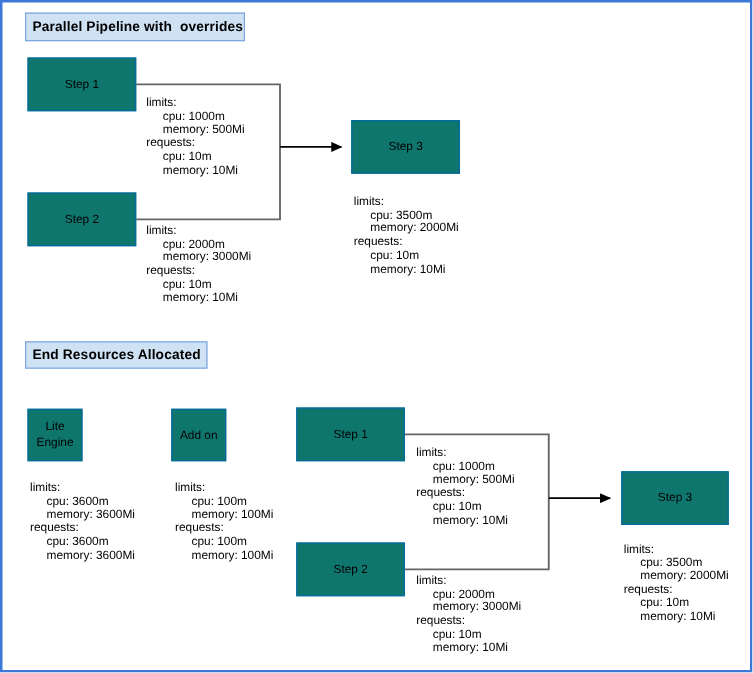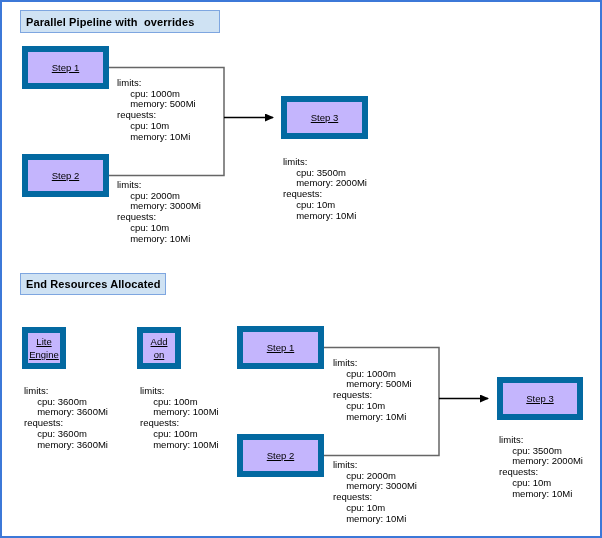--- a/index.html
+++ b/index.html
@@ -22,46 +22,45 @@
     font-size: 11px;
     font-weight: bold;
     display: flex;
     align-items: center;
     padding: 0 5px;
     white-space: pre;
     letter-spacing: 0.1px;
   }
   .node {
     position: absolute;
-    background: #c4b5fd;
-    border: 6px solid #0369a1;
+    background: #0f766e;
+    border: 1px solid #0369a1;
     box-sizing: border-box;
     display: flex;
     align-items: center;
     justify-content: center;
     text-align: center;
     font-size: 9.5px;
     line-height: 13px;
     padding: 2px;
-    text-decoration: underline;
   }
   .res {
     position: absolute;
     font-size: 9.5px;
     line-height: 10.7px;
     white-space: pre;
   }
   .connectors {
     position: absolute;
     left: 0; top: 0;
     width: 602px; height: 538px;
     pointer-events: none;
   }
   
-  .hdr-top    { left: 18px;  top: 8px;   width: 200px; height: 23px; }
+  .hdr-top    { left: 18px;  top: 8px;   width: 176px; height: 23px; }
   .hdr-bottom { left: 18px;  top: 271px; width: 146px; height: 22px; text-align: right; }
   
   .n-top-step1 { left: 20px;  top: 44px;  width: 87px; height: 43px; }
   .n-top-step2 { left: 20px;  top: 152px; width: 87px; height: 43px; }
   .n-top-step3 { left: 279px; top: 94px;  width: 87px; height: 43px; }
   
   .n-lite      { left: 20px;  top: 325px; width: 44px; height: 42px; }
   .n-addon     { left: 135px; top: 325px; width: 44px; height: 42px; }
   .n-bot-step1 { left: 235px; top: 324px; width: 87px; height: 43px; }
   .n-bot-step2 { left: 235px; top: 432px; width: 87px; height: 43px; }

